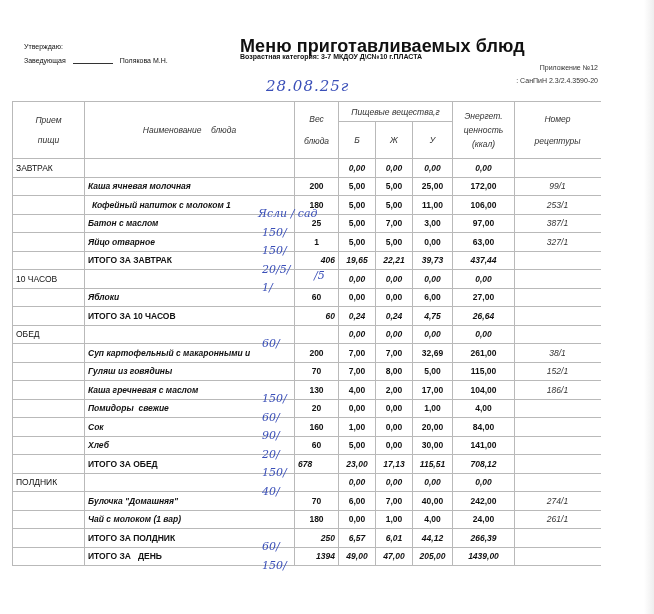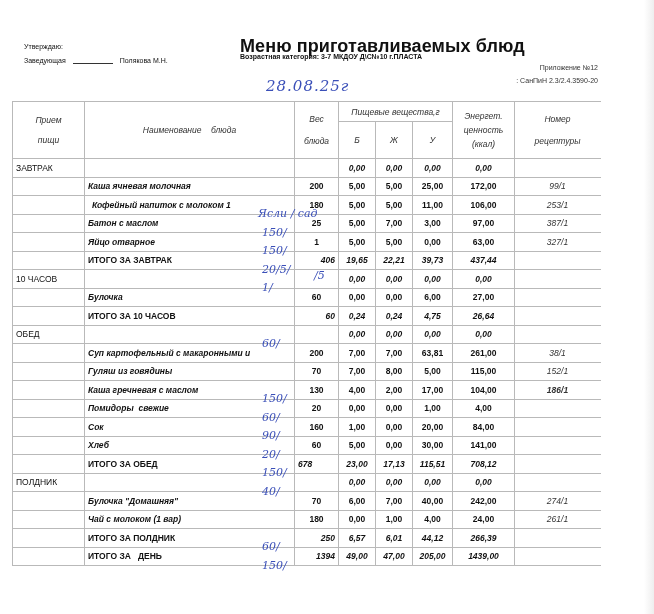--- a/index.html
+++ b/index.html
@@ -163,21 +163,21 @@
         <td class="" style="white-space: pre;"></td>
         <td class="num w" style="font-weight: bold;"></td>
         <td class="num" style="font-weight: bold; font-style: italic;">0,00</td>
         <td class="num" style="font-weight: bold; font-style: italic;">0,00</td>
         <td class="num" style="font-weight: bold; font-style: italic;">0,00</td>
         <td class="num" style="font-weight: bold; font-style: italic;">0,00</td>
         <td class="num" style="font-style: italic; color: rgb(51, 51, 51); border-right-color: transparent;"></td>
       </tr>
       <tr class="dishrow">
         <td></td>
-        <td class="dish" style="white-space: pre;">Булочка</td>
+        <td class="dish" style="white-space: pre;">Яблоки</td>
         <td class="num w" style="font-weight: bold;">60</td>
         <td class="num" style="font-weight: bold;">0,00</td>
         <td class="num" style="font-weight: bold;">0,00</td>
         <td class="num" style="font-weight: bold;">6,00</td>
         <td class="num" style="font-weight: bold;">27,00</td>
         <td class="num" style="font-style: italic; color: rgb(51, 51, 51); border-right-color: transparent;"></td>
       </tr>
       <tr class="totalrow">
         <td></td>
         <td class="total" style="white-space: pre;">ИТОГО ЗА 10 ЧАСОВ</td>
@@ -197,21 +197,21 @@
         <td class="num" style="font-weight: bold; font-style: italic;">0,00</td>
         <td class="num" style="font-weight: bold; font-style: italic;">0,00</td>
         <td class="num" style="font-style: italic; color: rgb(51, 51, 51); border-right-color: transparent;"></td>
       </tr>
       <tr class="dishrow">
         <td></td>
         <td class="dish" style="white-space: pre;">Суп картофельный с макаронными и</td>
         <td class="num w" style="font-weight: bold;">200</td>
         <td class="num" style="font-weight: bold;">7,00</td>
         <td class="num" style="font-weight: bold;">7,00</td>
-        <td class="num" style="font-weight: bold;">63,81</td>
+        <td class="num" style="font-weight: bold;">32,69</td>
         <td class="num" style="font-weight: bold;">261,00</td>
         <td class="num" style="font-style: italic; color: rgb(51, 51, 51); border-right-color: transparent;">38/1</td>
       </tr>
       <tr class="dishrow">
         <td></td>
         <td class="dish" style="white-space: pre;">Гуляш из говядины</td>
         <td class="num w" style="font-weight: bold;">70</td>
         <td class="num" style="font-weight: bold;">7,00</td>
         <td class="num" style="font-weight: bold;">8,00</td>
         <td class="num" style="font-weight: bold;">5,00</td>
@@ -219,21 +219,21 @@
         <td class="num" style="font-style: italic; color: rgb(51, 51, 51); border-right-color: transparent;">152/1</td>
       </tr>
       <tr class="dishrow">
         <td></td>
         <td class="dish" style="white-space: pre;">Каша гречневая с маслом</td>
         <td class="num w" style="font-weight: bold;">130</td>
         <td class="num" style="font-weight: bold;">4,00</td>
         <td class="num" style="font-weight: bold;">2,00</td>
         <td class="num" style="font-weight: bold;">17,00</td>
         <td class="num" style="font-weight: bold;">104,00</td>
-        <td class="num" style="font-style: italic; color: rgb(51, 51, 51); border-right-color: transparent; font-weight: bold;">186/1</td>
+        <td class="num" style="font-style: italic; color: rgb(51, 51, 51); border-right-color: transparent;">186/1</td>
       </tr>
       <tr class="dishrow">
         <td></td>
         <td class="dish" style="white-space: pre;">Помидоры  свежие</td>
         <td class="num w" style="font-weight: bold;">20</td>
         <td class="num" style="font-weight: bold;">0,00</td>
         <td class="num" style="font-weight: bold;">0,00</td>
         <td class="num" style="font-weight: bold;">1,00</td>
         <td class="num" style="font-weight: bold;">4,00</td>
         <td class="num" style="font-style: italic; color: rgb(51, 51, 51); border-right-color: transparent;"></td>

